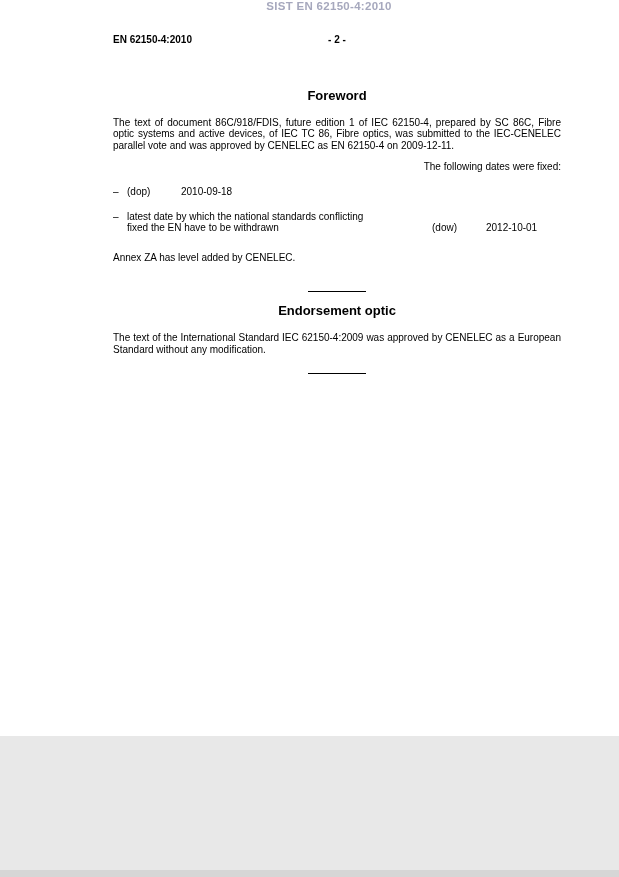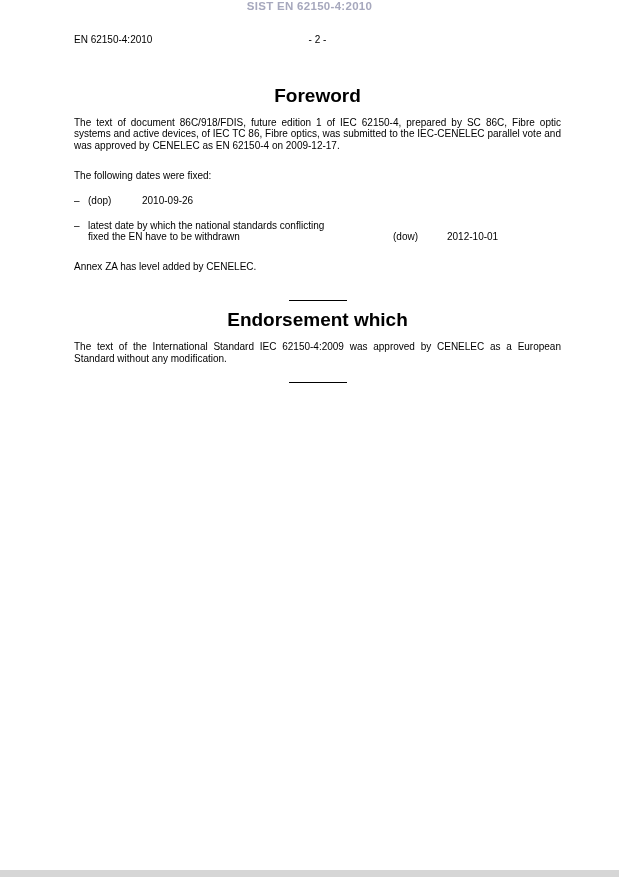--- a/index.html
+++ b/index.html
@@ -6,59 +6,61 @@
   html, body { width: 619px; height: 877px; }
   body {
     background: #e8e8e8;
     font-family: "Liberation Sans", sans-serif;
     color: #000;
     position: relative;
   }
   .page {
     position: absolute;
     left: 0; top: 0;
-    width: 619px; height: 870px;
+    width: 619px; height: 736px;
     background: #ffffff;
     overflow: hidden;
+    padding-left: 39px;
   }
   .watermark {
     text-align: center;
     padding-top: 0px;
     font-size: 11.5px;
     font-weight: bold;
     color: #a6a8bd;
     letter-spacing: 0.3px;
   }
   .content {
     margin-left: 74px;
     margin-right: 58px; 
     font-size: 10px;
     line-height: 11.6px;
   }
   .header-row {
     position: relative;
     margin-top: 22px;
     height: 12px;
+    font-weight: bold;
   }
   .header-left { position: absolute; left: 0; top: 0; }
   .header-center {
     position: absolute; left: 0; right: 0; top: 0;
     text-align: center;
   }
   .section-title {
     margin-top: 44px;
     text-align: center;
-    font-size: 19px;
+    font-size: 13px;
     font-weight: bold;
   }
   .para {
     margin-top: 15px;
     text-align: justify;
   }
-  .dates-intro { margin-top: 19px; }
+  .dates-intro { margin-top: 10px; text-align: right; }
   .date-item {
     margin-top: 13px;
     display: flex;
     align-items: flex-end;
   }
   .date-bullet { width: 14px; flex: 0 0 14px; align-self: flex-start; }
   .date-text { flex: 0 0 305px; white-space: pre-line; }
   .date-label { flex: 0 0 54px; }
   .date-value { flex: 1 1 auto; }
   .annex-note { margin-top: 18px; }
@@ -87,43 +89,43 @@
 
   <div class="content">
 
     <div class="header-row">
       <span class="header-left">EN 62150-4:2010</span>
       <span class="header-center">- 2 -</span>
     </div>
 
     <div class="section-title">Foreword</div>
 
-    <div class="para">The text of document 86C/918/FDIS, future edition 1 of IEC 62150-4, prepared by SC 86C, Fibre optic systems and active devices, of IEC TC 86, Fibre optics, was submitted to the IEC-CENELEC parallel vote and was approved by CENELEC as EN 62150-4 on 2009-12-17.</div>
+    <div class="para">The text of document 86C/918/FDIS, future edition 1 of IEC 62150-4, prepared by SC 86C, Fibre optic systems and active devices, of IEC TC 86, Fibre optics, was submitted to the IEC-CENELEC parallel vote and was approved by CENELEC as EN 62150-4 on 2009-12-11.</div>
 
     <div class="dates-intro">The following dates were fixed:</div>
 
     <div class="date-item">
       <span class="date-bullet">–</span>
       <span class="date-label">(dop)</span>
-      <span class="date-value">2010-09-26</span>
+      <span class="date-value">2010-09-18</span>
     </div>
 
     <div class="date-item">
       <span class="date-bullet">–</span>
       <span class="date-text">latest date by which the national standards conflicting
 fixed the EN have to be withdrawn</span>
       <span class="date-label">(dow)</span>
       <span class="date-value">2012-10-01</span>
     </div>
 
     <div class="annex-note">Annex ZA has level added by CENELEC.</div>
 
     <div class="rule rule-1"></div>
 
-    <div class="section-title endorsement-title">Endorsement which</div>
+    <div class="section-title endorsement-title">Endorsement optic</div>
 
     <div class="para">The text of the International Standard IEC 62150-4:2009 was approved by CENELEC as a European Standard without any modification.</div>
 
     <div class="rule rule-2"></div>
 
   </div>
 </div>
 
 <div class="bottom-strip"></div>
 

